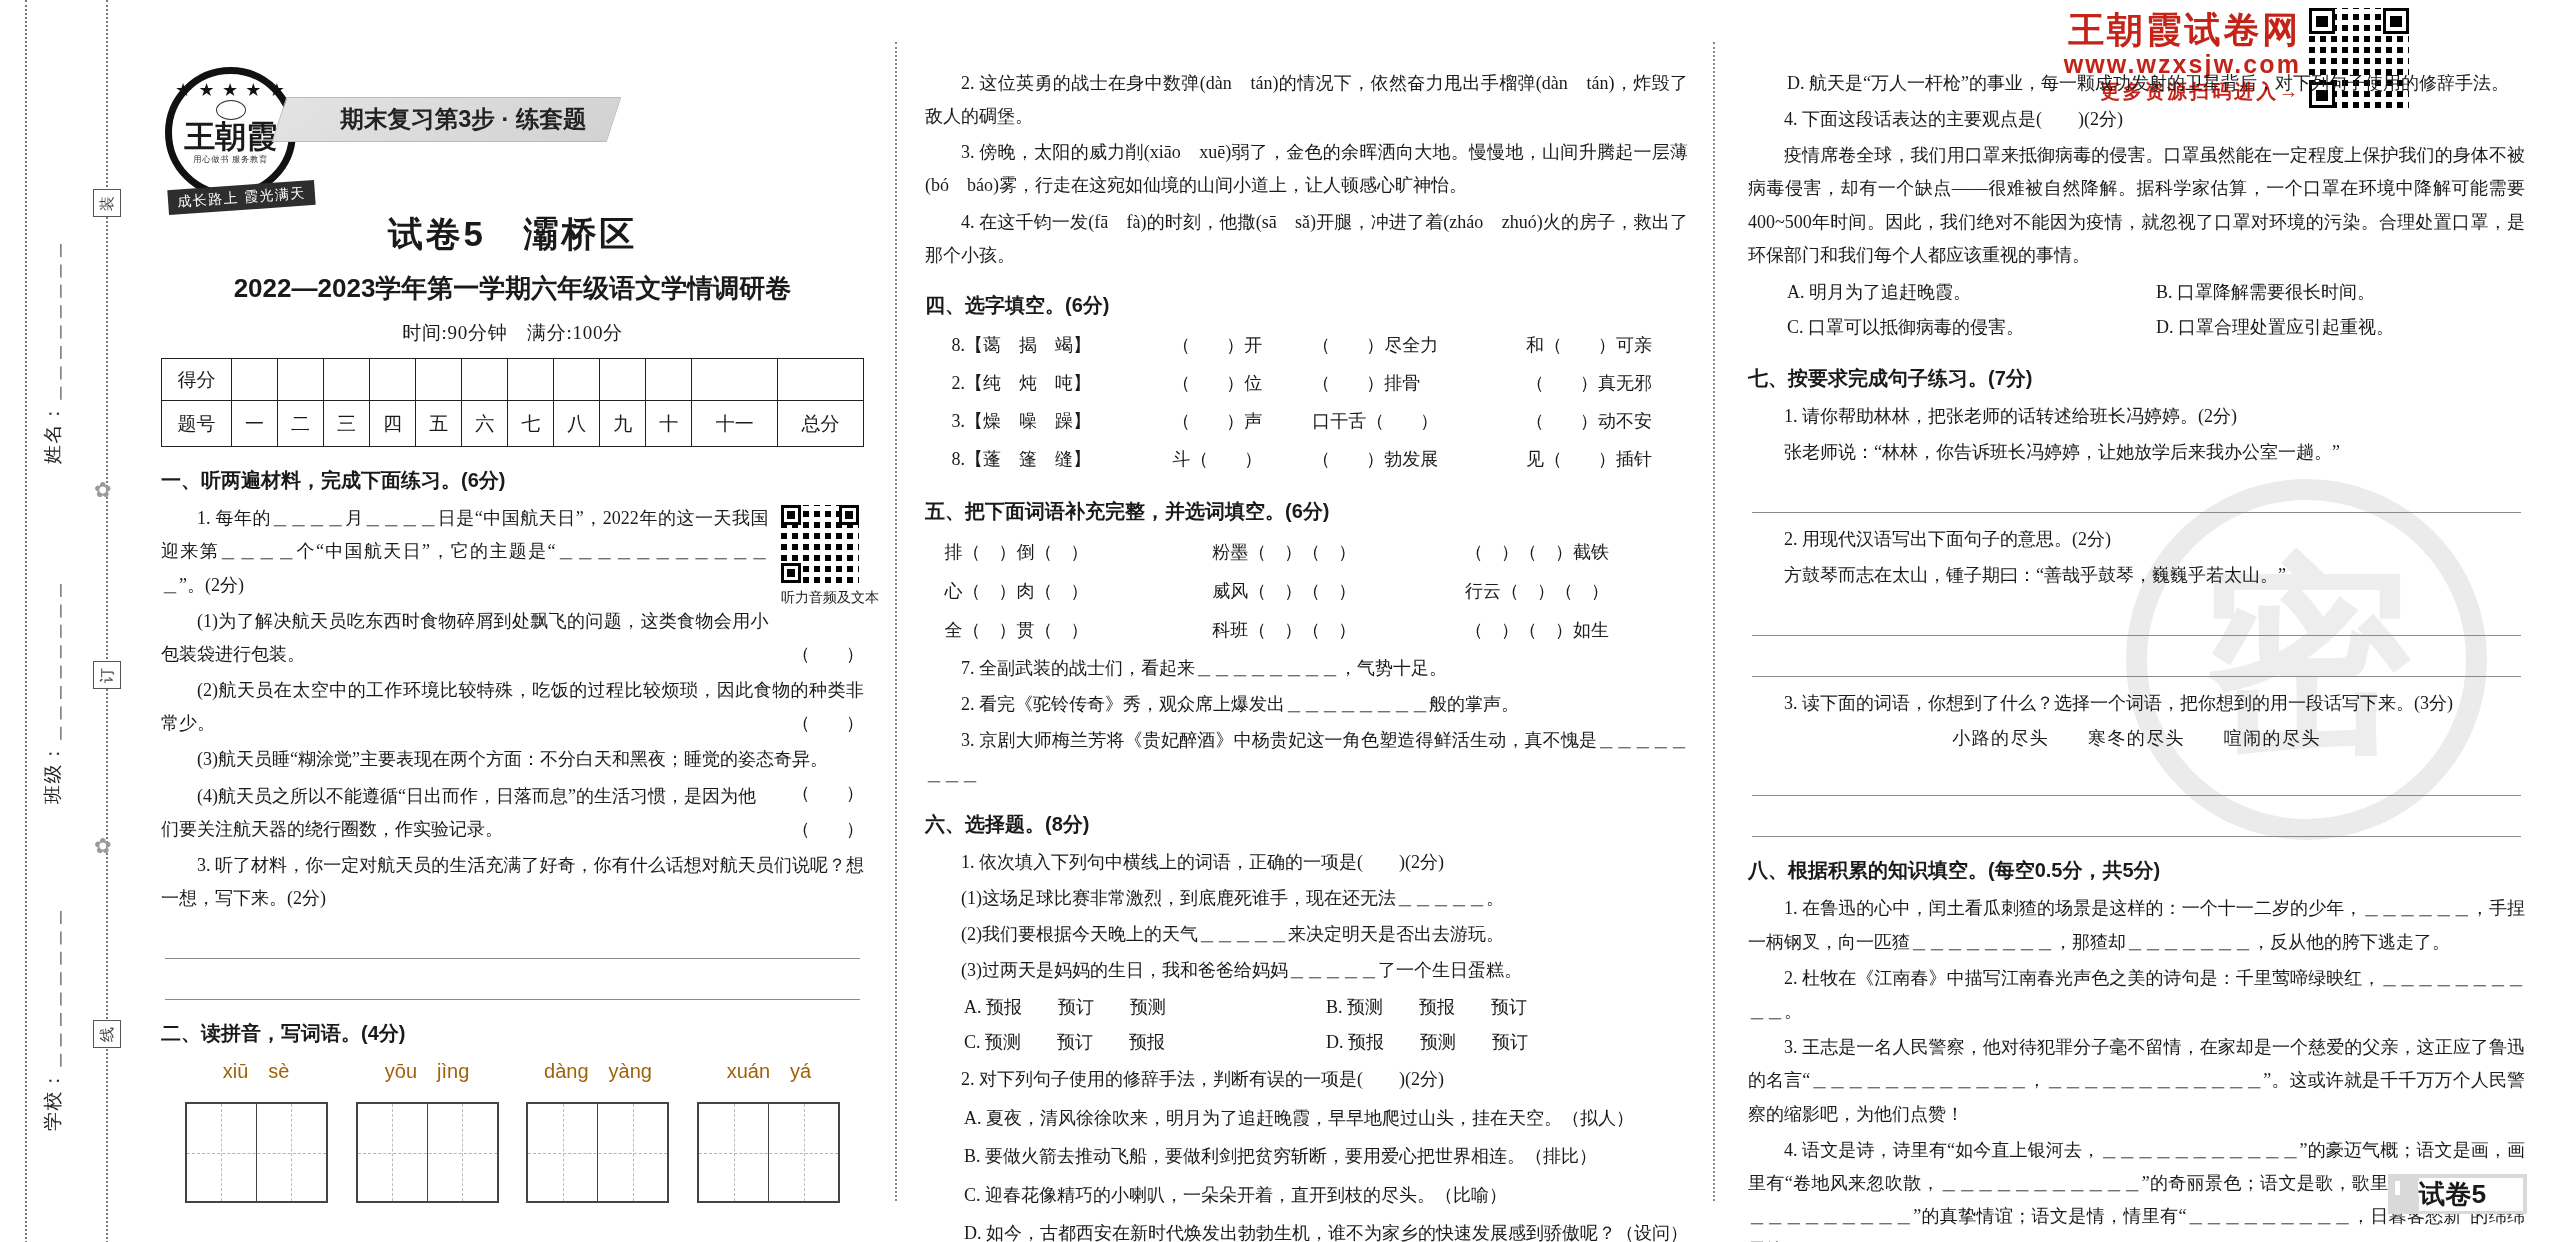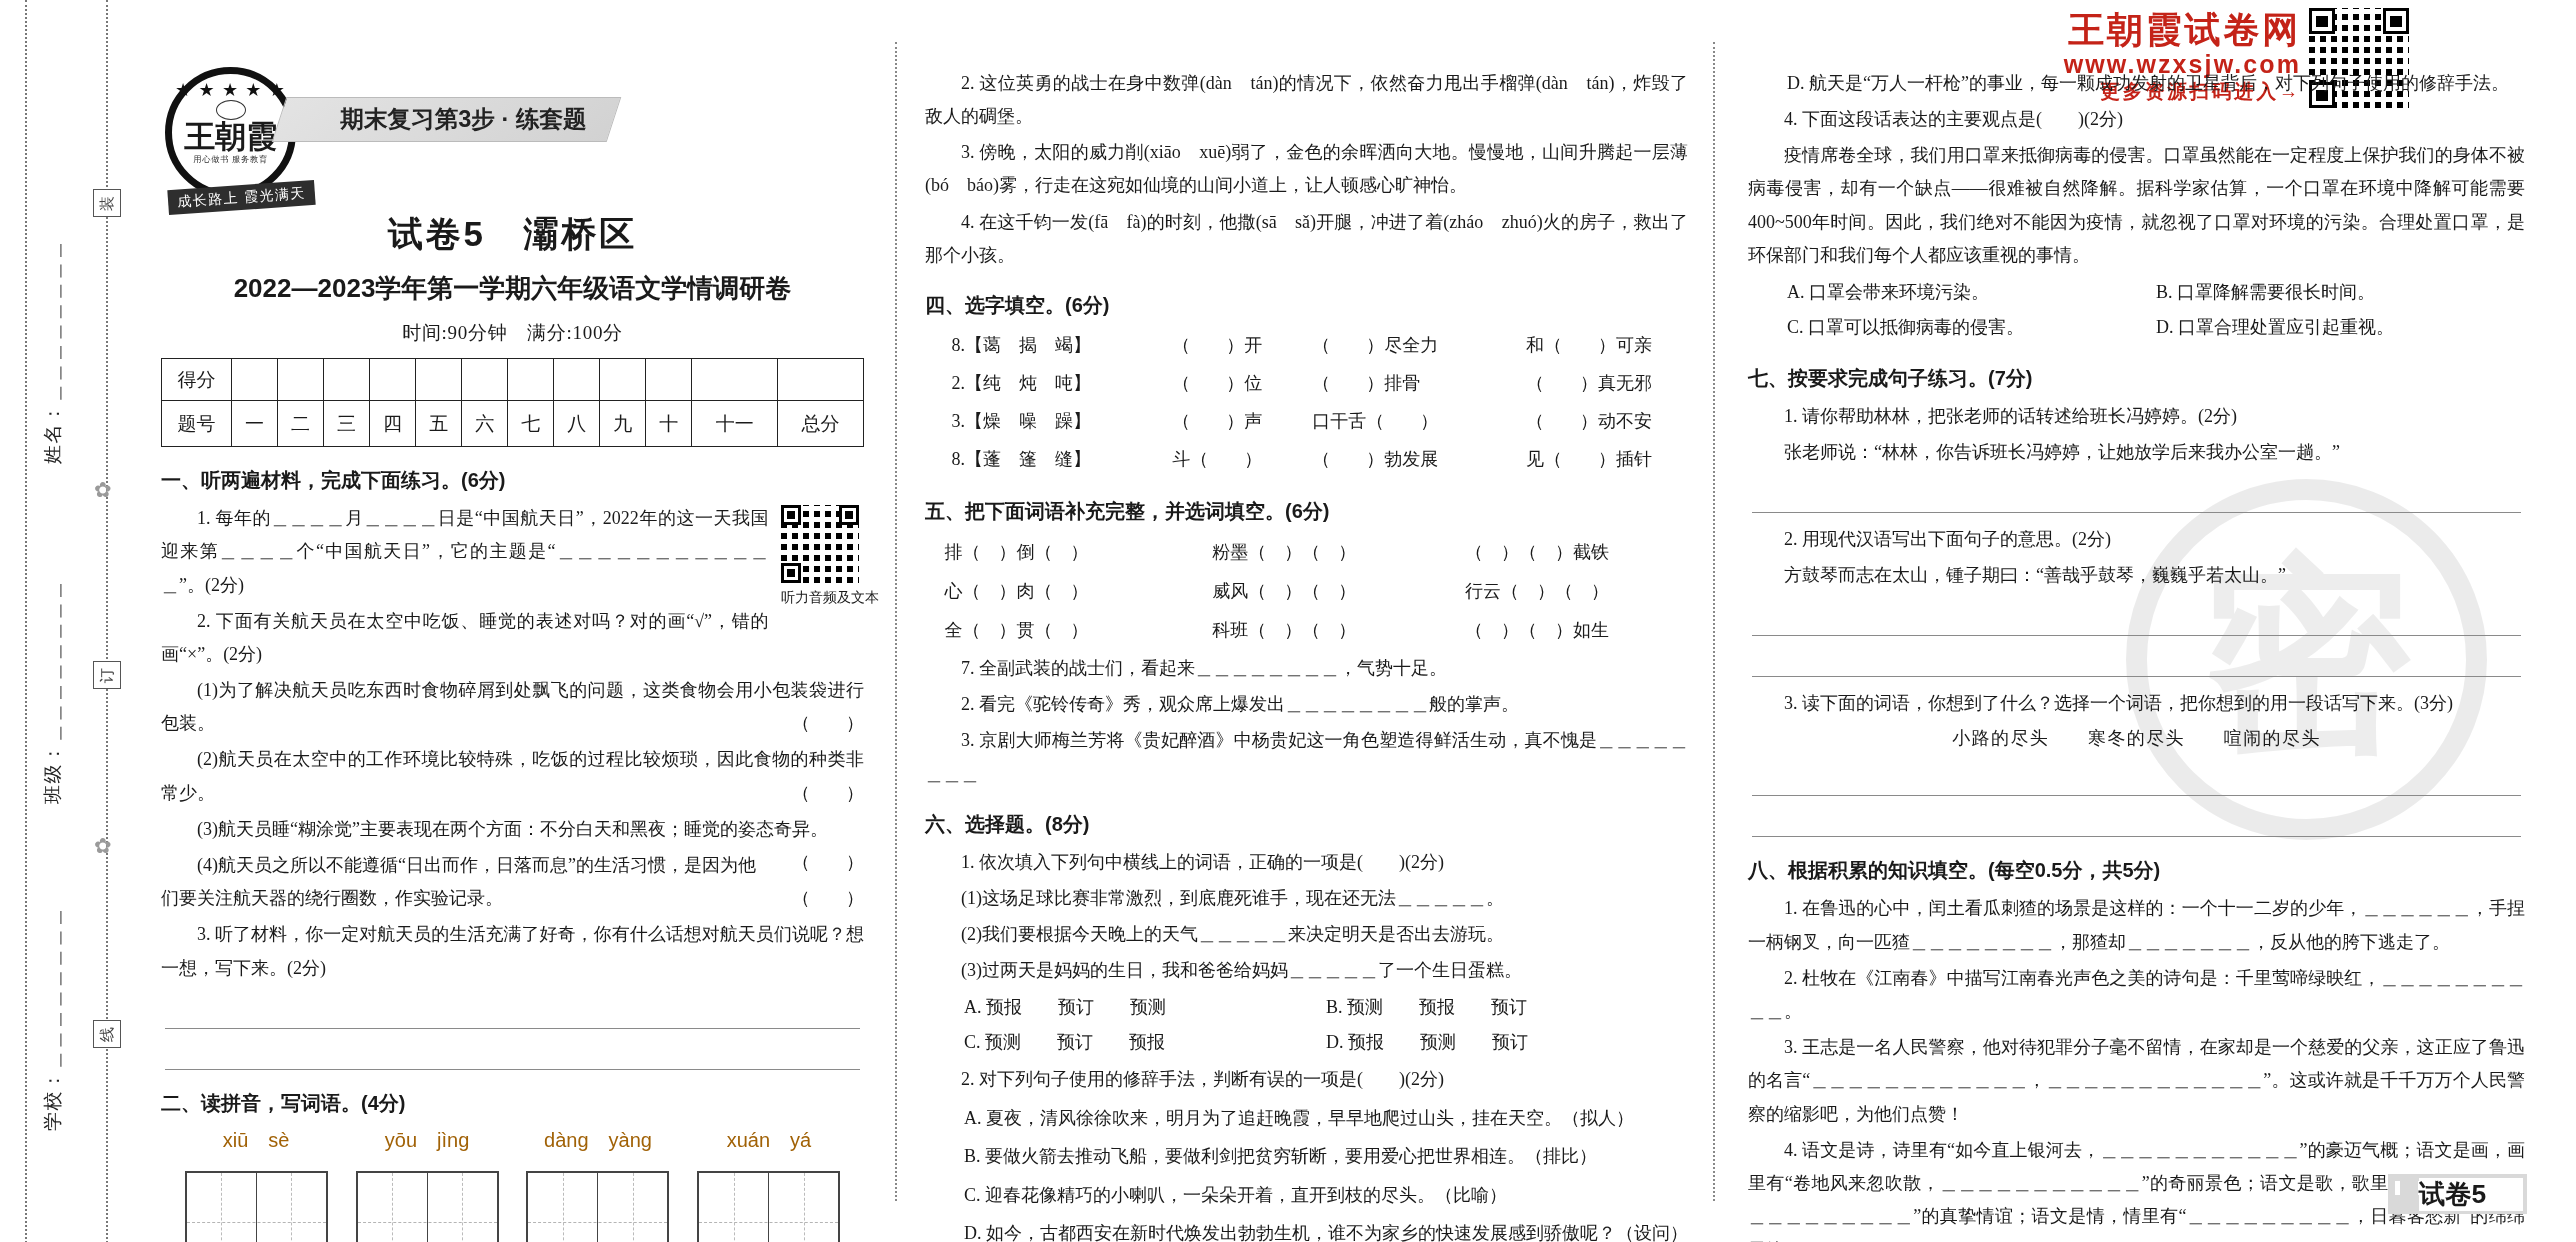--- a/index.html
+++ b/index.html
@@ -216,21 +216,20 @@
     <div class="qr1wrap">
       <div class="qr qr1">
         <div class="f tl"></div>
           <div class="f tr"></div>
           <div class="f bl"></div>
       </div>
       <div class="qr-caption">听力音频及文本</div>
     </div>
 
     <div class="p">1. 每年的＿＿＿＿月＿＿＿＿日是“中国航天日”，2022年的这一天我国迎来第＿＿＿＿个“中国航天日”，它的主题是“＿＿＿＿＿＿＿＿＿＿＿＿”。(2分)</div>
-    <div class="p">2. 下面有关航天员在太空中吃饭、睡觉的表述对吗？对的画“√”，错的画“×”。(2分)</div>
     <div class="p"><span>(1)为了解决航天员吃东西时食物碎屑到处飘飞的问题，这类食物会用小包装袋进行包装。</span><span class="paren-r">（　　）</span></div>
     <div class="p"><span>(2)航天员在太空中的工作环境比较特殊，吃饭的过程比较烦琐，因此食物的种类非常少。</span><span class="paren-r">（　　）</span></div>
     <div class="p"><span>(3)航天员睡“糊涂觉”主要表现在两个方面：不分白天和黑夜；睡觉的姿态奇异。</span><span class="paren-r">（　　）</span></div>
     <div class="p"><span>(4)航天员之所以不能遵循“日出而作，日落而息”的生活习惯，是因为他们要关注航天器的绕行圈数，作实验记录。</span><span class="paren-r">（　　）</span></div>
     <div class="p">3. 听了材料，你一定对航天员的生活充满了好奇，你有什么话想对航天员们说呢？想一想，写下来。(2分)</div>
     <div class="ansline"></div>
     <div class="ansline"></div>
 
     <div class="h">二、读拼音，写词语。(4分)</div>
     <div class="pyrow">
@@ -332,21 +331,21 @@
       <div>D. 如今，古都西安在新时代焕发出勃勃生机，谁不为家乡的快速发展感到骄傲呢？（设问）</div>
     </div>
 
   </div>
 
   <div class="col" id="col3">
     <div class="p" style="padding-left:39px;text-indent:0;">D. 航天是“万人一杆枪”的事业，每一颗成功发射的卫星背后，对下列句子使用的修辞手法。</div>
     <div class="p">4. 下面这段话表达的主要观点是(　　)(2分)</div>
     <div class="p">疫情席卷全球，我们用口罩来抵御病毒的侵害。口罩虽然能在一定程度上保护我们的身体不被病毒侵害，却有一个缺点——很难被自然降解。据科学家估算，一个口罩在环境中降解可能需要400~500年时间。因此，我们绝对不能因为疫情，就忽视了口罩对环境的污染。合理处置口罩，是环保部门和我们每个人都应该重视的事情。</div>
     <div class="optgrid">
-      <span>A. 口罩会带来环境污染。</span>
+      <span>A. 明月为了追赶晚霞。</span>
       <span>B. 口罩降解需要很长时间。</span>
       <span>C. 口罩可以抵御病毒的侵害。</span>
       <span>D. 口罩合理处置应引起重视。</span>
     </div>
 
     <div class="h">七、按要求完成句子练习。(7分)</div>
     <div class="p">1. 请你帮助林林，把张老师的话转述给班长冯婷婷。(2分)</div>
     <div class="p">张老师说：“林林，你告诉班长冯婷婷，让她放学后来我办公室一趟。”</div>
     <div class="ansline"></div>
     <div class="p" style="margin-top:9.7px;">2. 用现代汉语写出下面句子的意思。(2分)</div>

